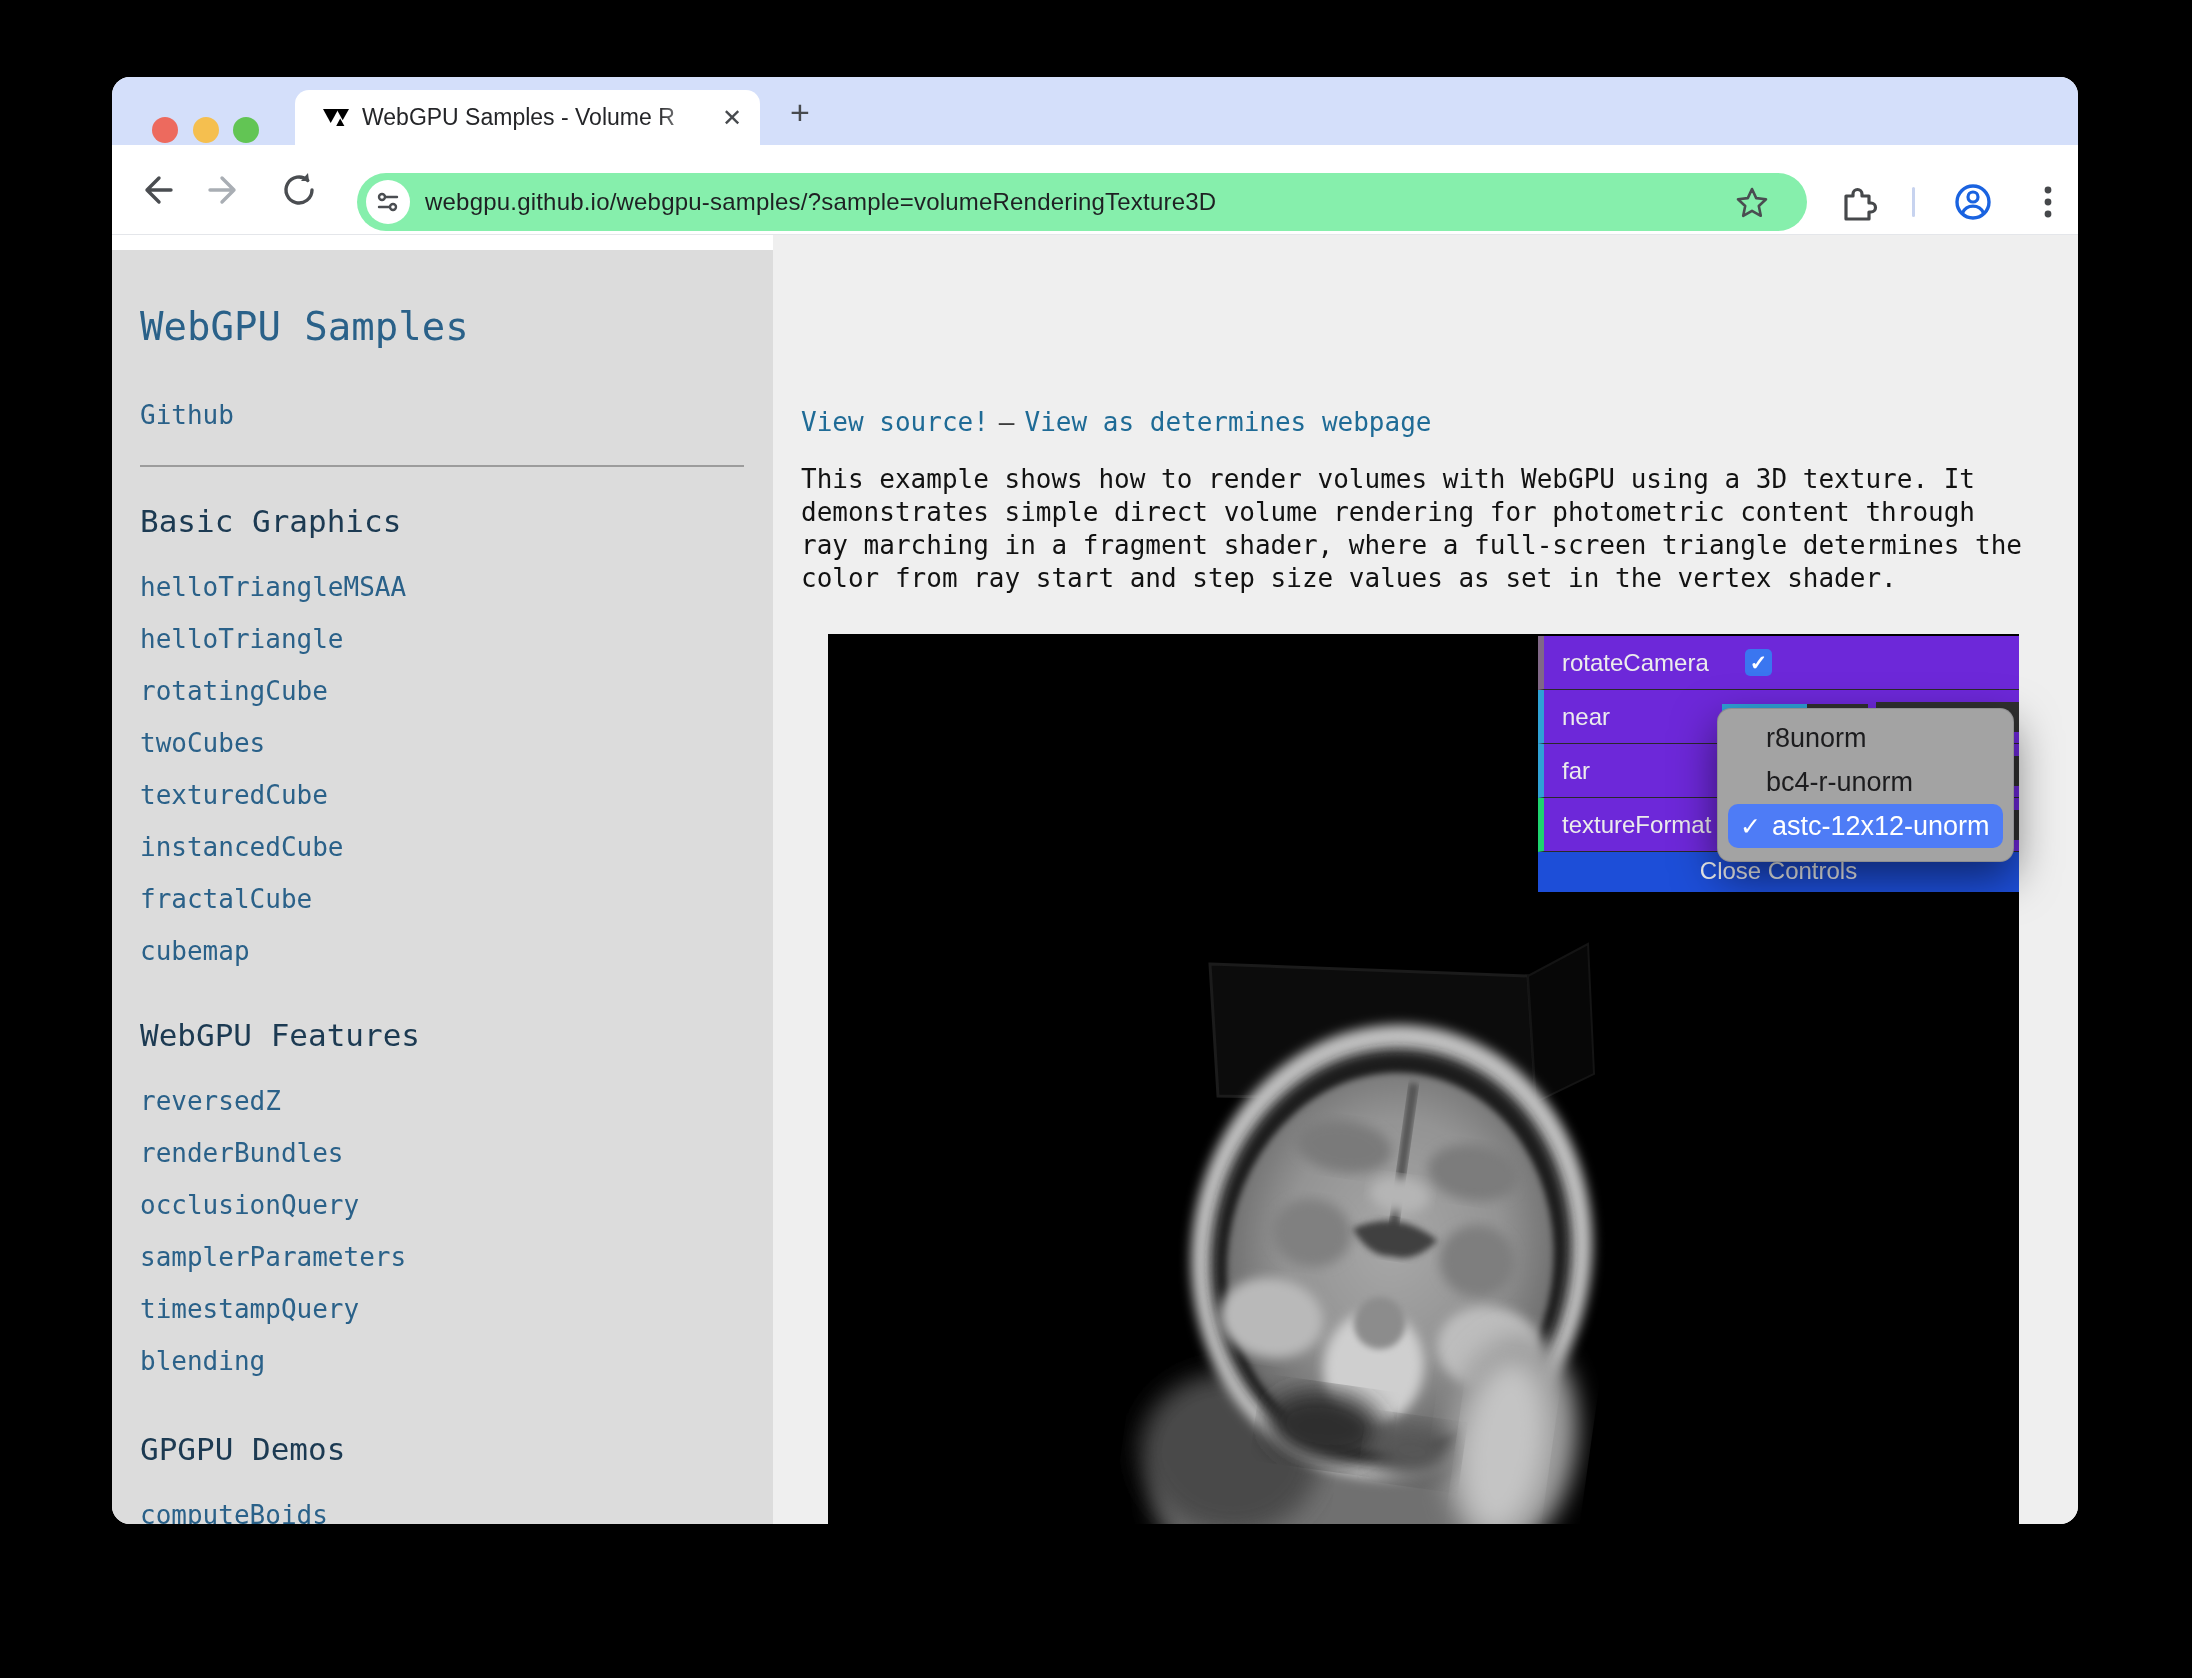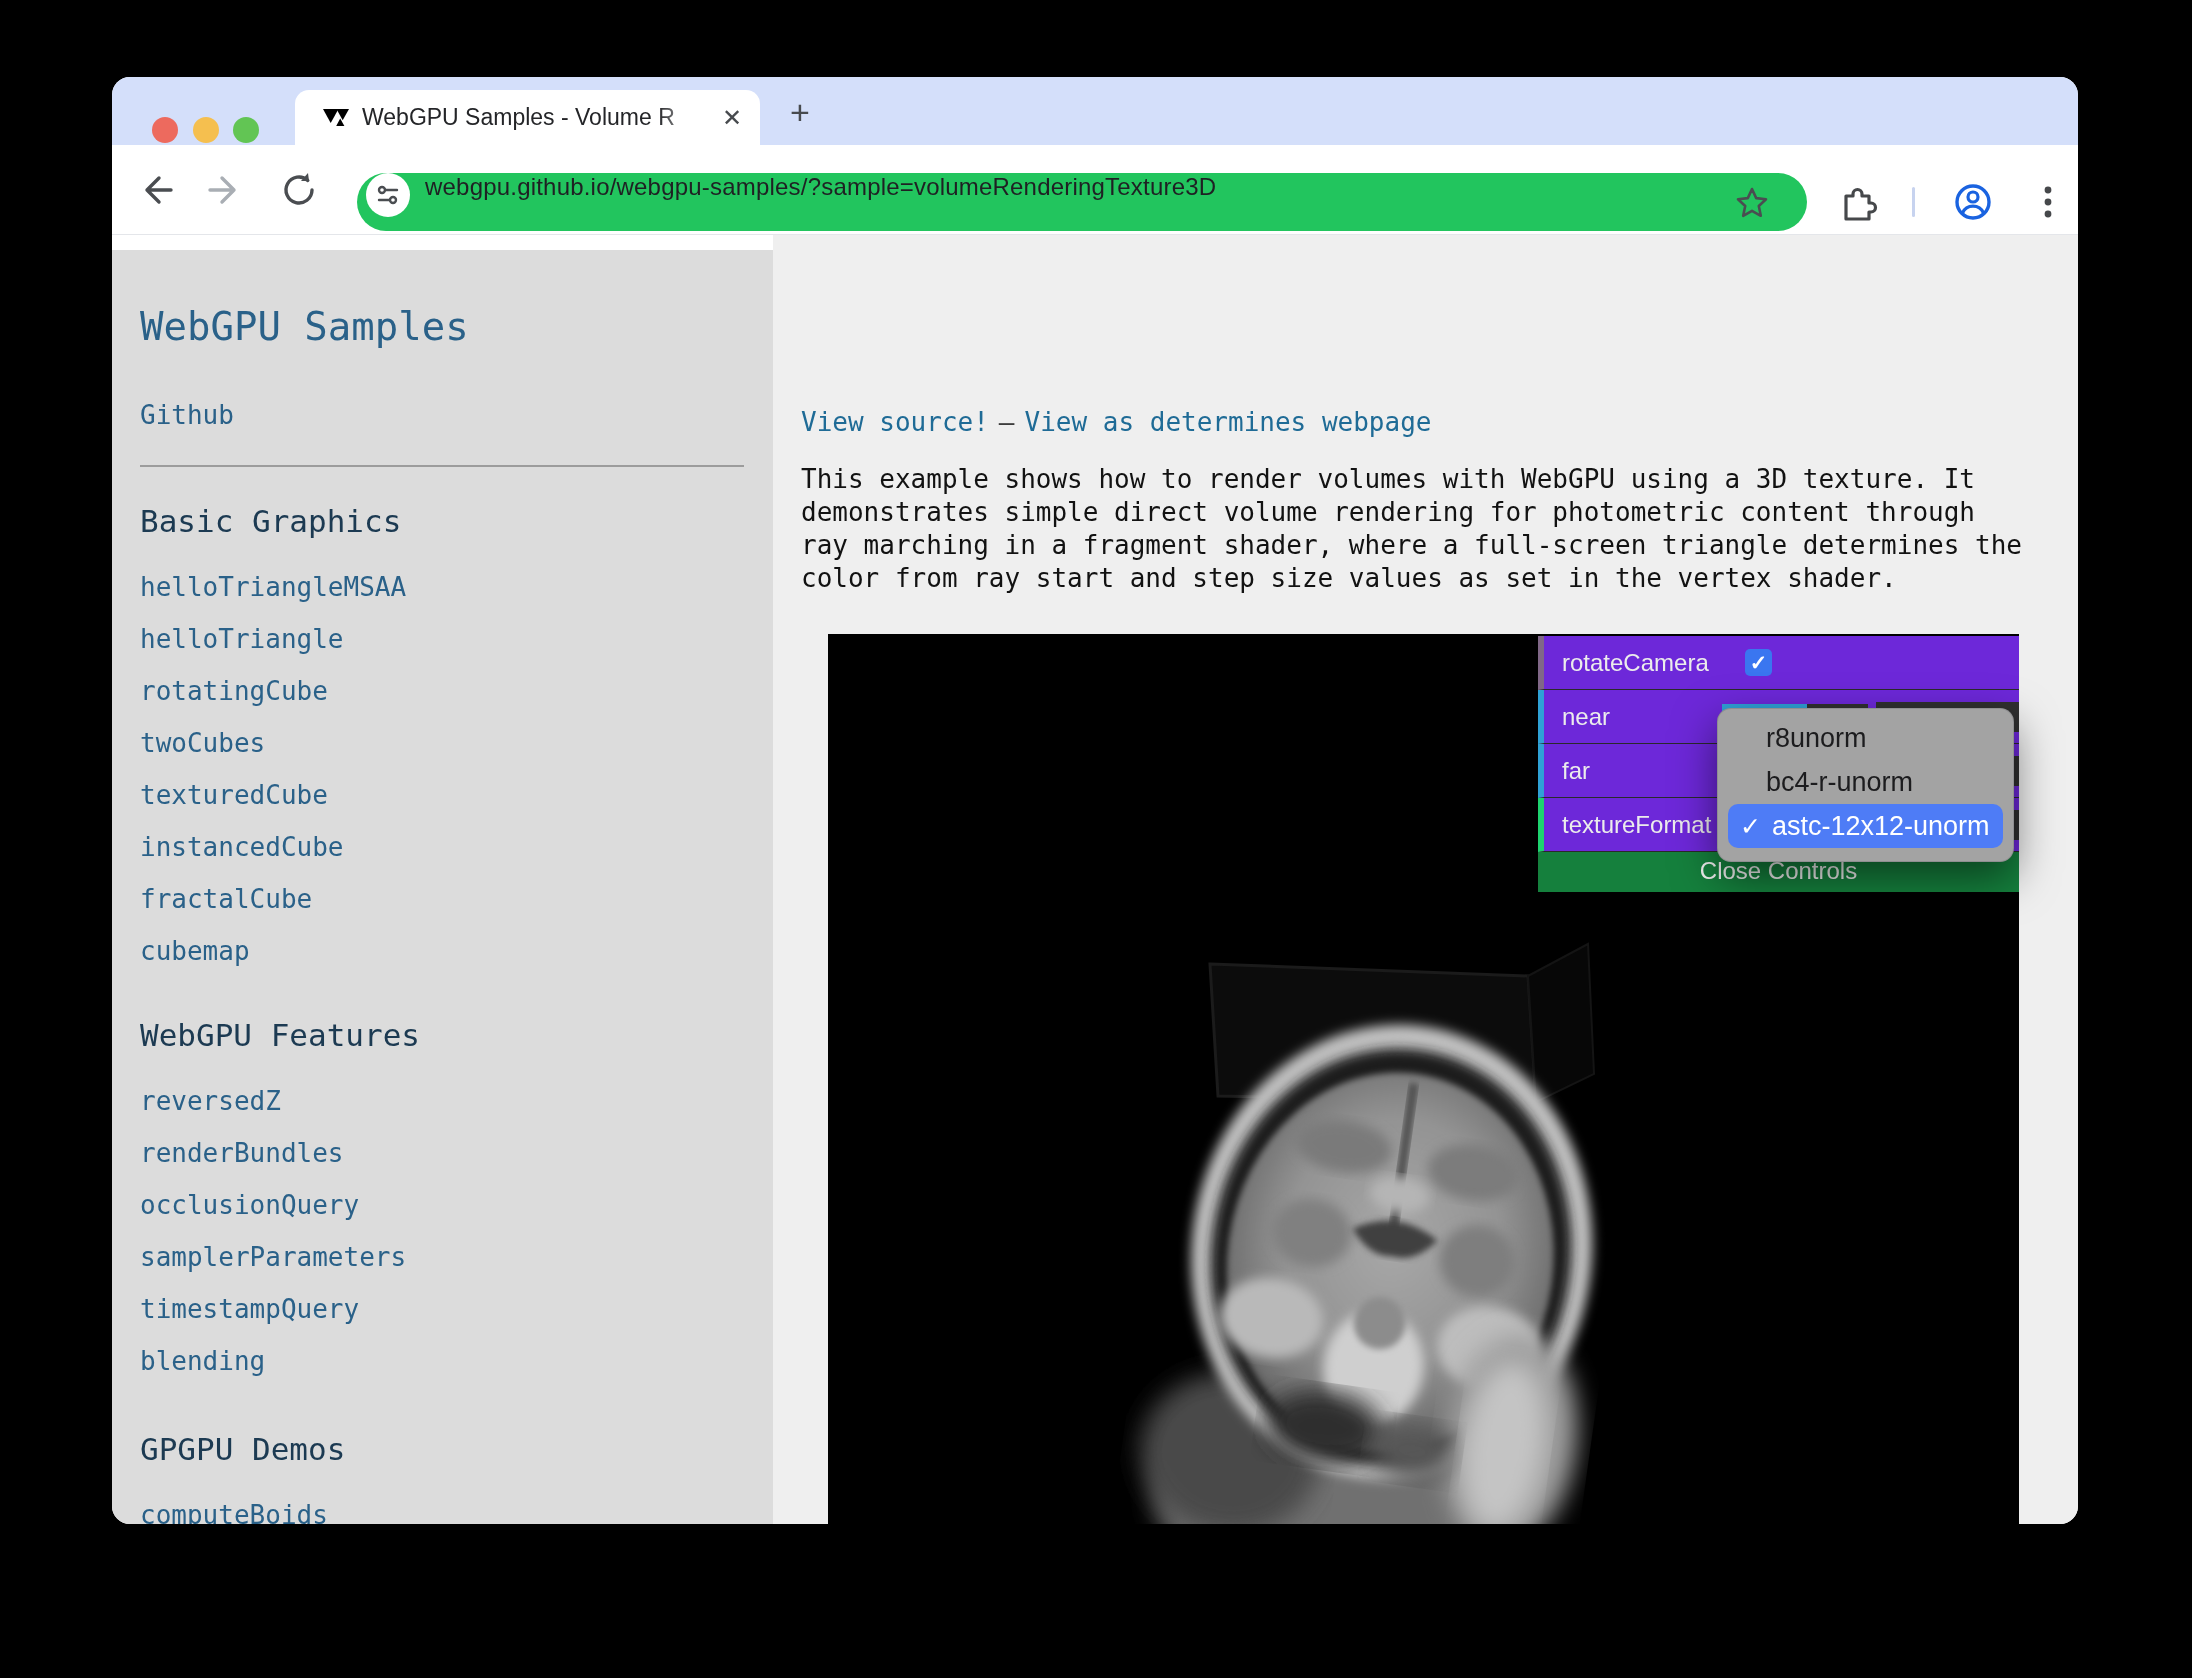--- a/index.html
+++ b/index.html
@@ -19,21 +19,21 @@
   .tabtitle{position:relative;flex:1;font-size:23px;color:#242528;white-space:nowrap;overflow:hidden;}
   .tabtitle .fade{position:absolute;right:0;top:0;bottom:0;width:60px;
                   background:linear-gradient(90deg,rgba(255,255,255,0),#fff 80%);}
   .tabclose{flex:0 0 auto;font-size:24px;color:#474a4e;padding:0 4px;cursor:default;}
   .newtab{position:absolute;left:678px;top:18px;font-size:34px;color:#474a4e;line-height:34px;}
   
   .toolbar{position:absolute;left:0;top:68px;width:100%;height:90px;background:#fff;
            border-bottom:1px solid #e4e6ea;box-sizing:border-box;}
   .navicon{position:absolute;top:25px;width:40px;height:40px;}
   .omnibox{position:absolute;left:245px;top:96px;width:1450px;height:58px;border-radius:29px;
-           background:#22c55e;display:flex;}
+           background:#86efac;display:flex;align-items:center;}
   .tunecircle{width:44px;height:44px;border-radius:50%;background:#fff;margin-left:9px;
               display:flex;align-items:center;justify-content:center;flex:0 0 auto;}
   .urltext{margin-left:15px;font-size:24px;color:#1f2023;letter-spacing:.2px;white-space:nowrap;}
   .staricon{position:absolute;left:1622px;top:108px;width:36px;height:36px;}
   .toolright{position:absolute;top:105px;width:40px;height:40px;}
   .vsep{position:absolute;left:1800px;top:110px;width:3px;height:30px;background:#c7d3ef;border-radius:2px;}
   
   .content{position:absolute;left:0;top:158px;width:100%;height:1289px;display:flex;}
   .sidebar{width:661px;background:#dcdcdc;box-sizing:border-box;padding:54px 20px 0 28px;
            font-family:"DejaVu Sans Mono",monospace;overflow:hidden;margin-top:15px;}
@@ -61,21 +61,21 @@
   .gui-row.t-bool{border-left-color:#806787;}
   .gui-row.t-num{border-left-color:#2FA1D6;}
   .gui-row.t-opt{border-left-color:#1ed36f;}
   .gui-check{position:absolute;left:201px;top:13px;width:27px;height:27px;border-radius:5px;
              background:#3a76f0;color:#fff;font-size:21px;font-weight:bold;
              display:flex;align-items:center;justify-content:center;}
   .gui-slider{position:absolute;left:178px;top:14px;width:146px;height:26px;background:#303030;}
   .gui-slider .fill{height:100%;background:#2FA1D6;}
   .gui-numbox{position:absolute;left:332px;top:12px;width:143px;height:30px;background:#303030;
               color:#2FA1D6;font-size:21px;text-align:center;line-height:30px;}
-  .gui-close{height:40px;background:#15803d;color:#f2f2f2;font-size:24px;text-align:center;line-height:38px;}
+  .gui-close{height:40px;background:#1d4ed8;color:#f2f2f2;font-size:24px;text-align:center;line-height:38px;}
   
   .popup{position:absolute;left:889px;top:74px;width:297px;height:154px;z-index:9;
          background:#a3a3a3;border:1px solid rgba(120,120,125,.45);border-radius:14px;
          box-shadow:0 16px 44px rgba(0,0,0,.5);box-sizing:border-box;padding:7px 10px;
          font-family:"Liberation Sans",sans-serif;}
   .pop-item{height:44px;line-height:44px;font-size:27px;color:#1c1c1e;padding-left:38px;
             white-space:nowrap;}
   .pop-item.sel{background:#4e7cf6;color:#fff;border-radius:10px;padding-left:12px;
                 display:flex;align-items:center;}
   .pop-item.sel .chk{font-size:25px;margin-right:11px;}

